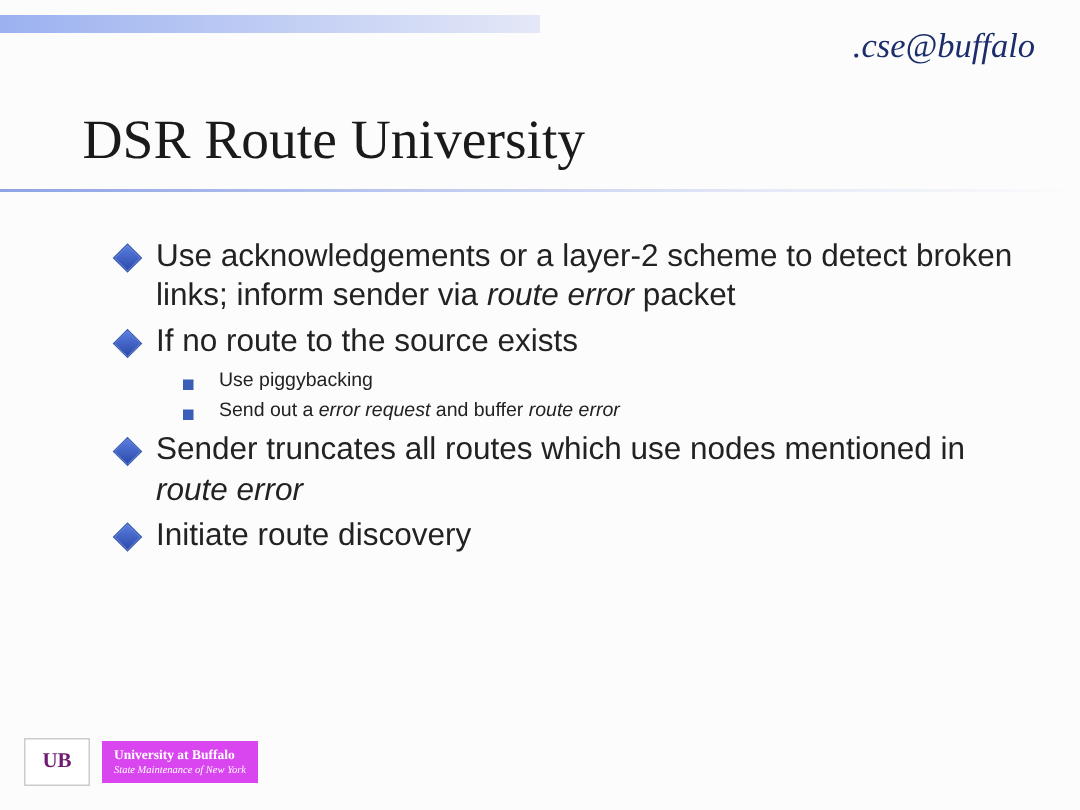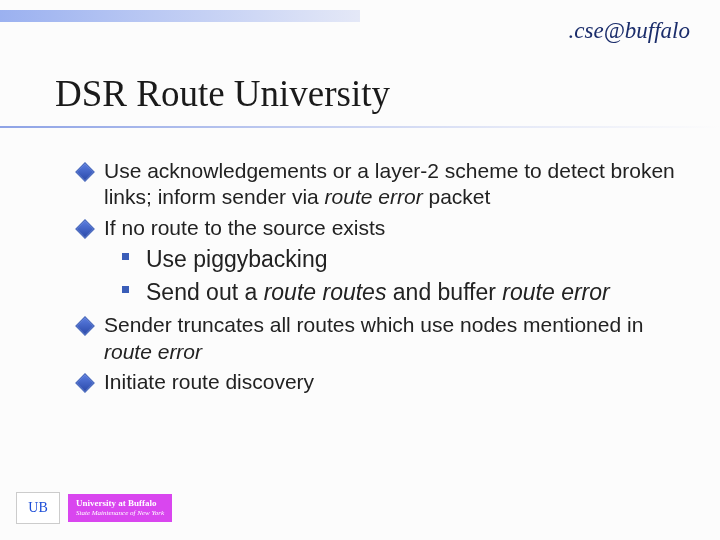--- a/index.html
+++ b/index.html
@@ -76,21 +76,21 @@
     width: 12px;
     height: 12px;
     background: linear-gradient(135deg, #5a7de0 0%, #2b4aaa 100%);
     transform: rotate(45deg);
     border: 1px solid #3a5db8;
   }
   .sub-bullet {
     position: relative;
     padding-left: 24px;
     margin-left: 44px;
-    font-size: 23px;
+    font-size: 13px;
     margin-bottom: 4px;
   }
   .sub-bullet::before {
     content: "";
     position: absolute;
     left: 0;
     top: 8px;
     width: 7px;
     height: 7px;
     background: #3a5db8;
@@ -106,23 +106,23 @@
   }
   .ub-mark {
     width: 42px;
     height: 30px;
     background: #fff;
     border: 1px solid #ccc;
     position: relative;
     display: flex;
     align-items: center;
     justify-content: center;
-    font-weight: normal;
+    font-weight: bold;
     font-family: Georgia, serif;
-    color: #1d4ed8;
+    color: #701a75;
     font-size: 14px;
   }
   .ub-box {
     background: #d946ef;
     color: #fff;
     padding: 4px 8px;
     font-size: 8px;
     line-height: 1.2;
     font-family: Georgia, serif;
   }
@@ -149,21 +149,21 @@
 
     <div class="bullet">
       <span>If no route to the source exists</span>
     </div>
 
     <div class="sub-bullet">
       <span>Use piggybacking</span>
     </div>
 
     <div class="sub-bullet">
-      <span>Send out a </span><i class="term">route routes</i><span> and buffer </span><i class="term">route error</i>
+      <span>Send out a </span><i class="term">error request</i><span> and buffer </span><i class="term">route error</i>
     </div>
 
     <div class="bullet" style="margin-top:6px;">
       <span>Sender truncates all routes which use nodes mentioned in </span><i class="term">route error</i>
     </div>
 
     <div class="bullet">
       <span>Initiate route discovery</span>
     </div>
 

